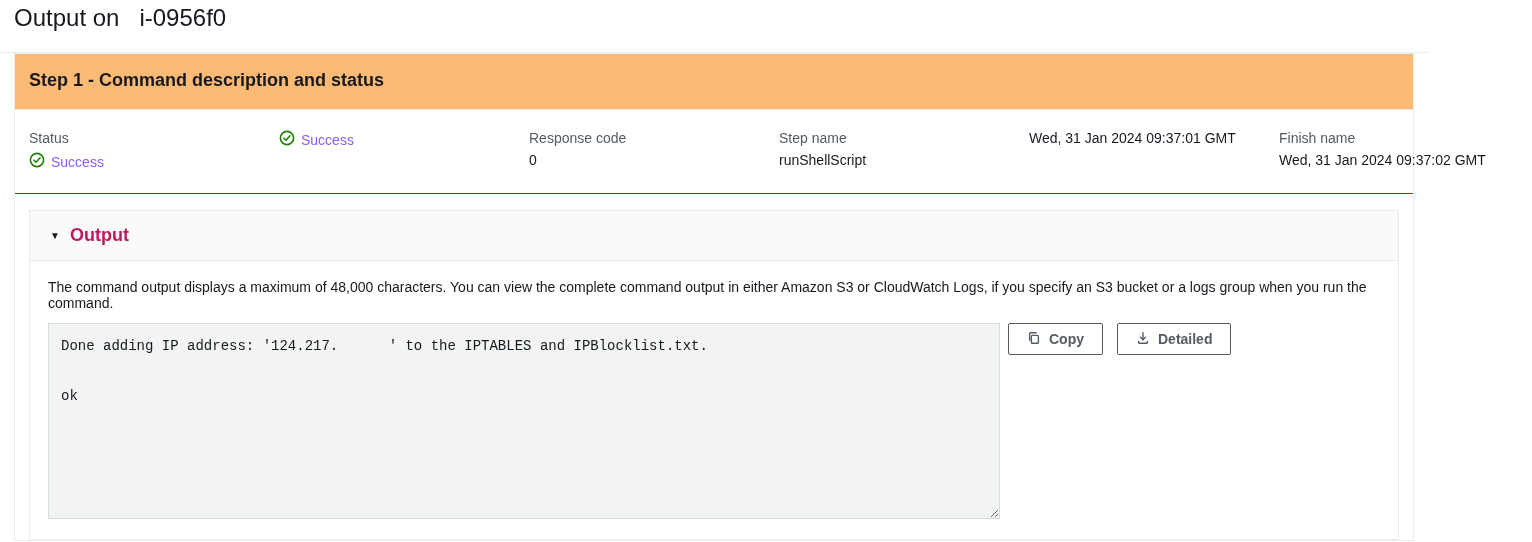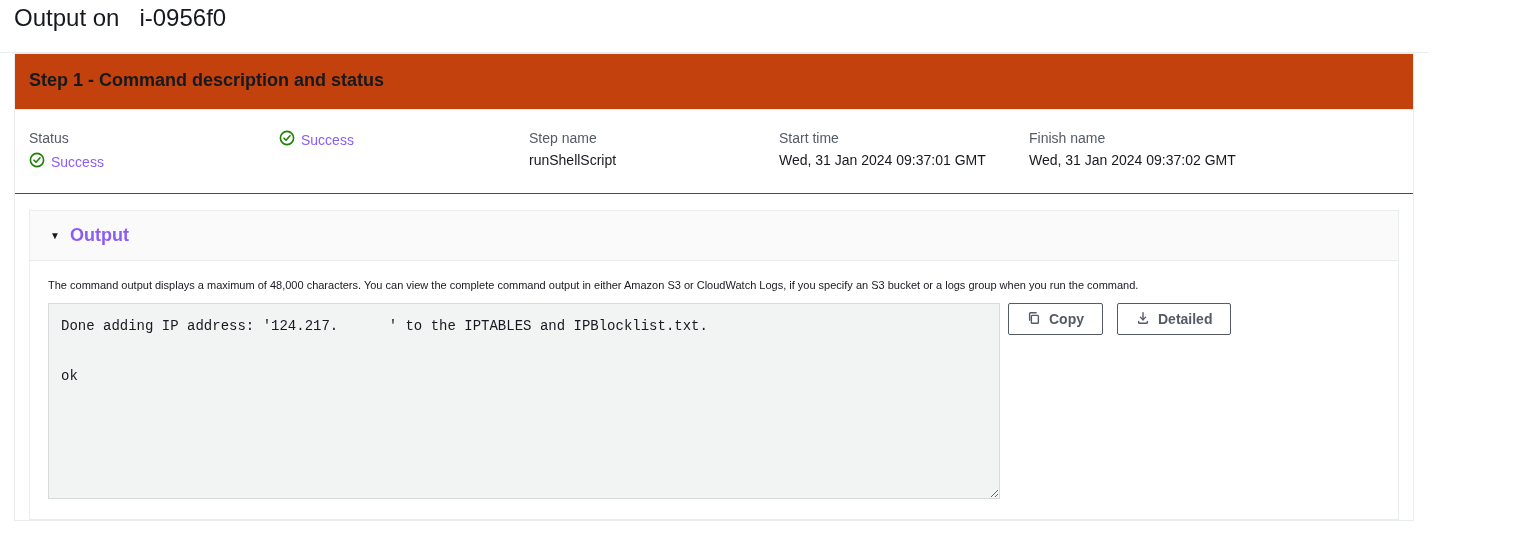--- a/index.html
+++ b/index.html
@@ -29,21 +29,21 @@
   }
   .page-title .instance {
     font-weight: 400;
   }
   .step-panel {
     margin: 0 14px 0 14px;
     border: 1px solid #eaeded;
   }
   .step-header {
     padding: 16px 14px 18px 14px;
-    background: #c2410c;
+    background: #fdba74;
     border-bottom: 1px solid #eaeded;
   }
   .step-title {
     font-size: 18px;
     font-weight: 700;
     margin: 0;
     color: #16191f;
   }
   .status-row {
     display: flex;
@@ -88,26 +88,26 @@
   }
   .output-header .caret {
     font-size: 10px;
     margin-right: 10px;
     color: #16191f;
   }
   .output-title {
     font-size: 18px;
     font-weight: 700;
     margin: 0;
-    color: #8b5cf6;
+    color: #be185d;
   }
   .output-desc {
     padding: 18px 18px 12px 18px;
     color: #16191f;
-    font-size: 11px;
+    font-size: 14px;
   }
   .output-body {
     display: flex;
     padding: 0 18px 20px 18px;
     gap: 8px;
     align-items: flex-start;
   }
   .output-textarea {
     flex: 1;
     height: 196px;
@@ -184,28 +184,31 @@
           <span>
             <svg viewBox="0 0 16 16" fill="none" stroke="#1d8102" stroke-width="1.6">
               <circle cx="8" cy="8" r="6.6"></circle>
               <path d="M5 8.2l2 2 4-4.4" stroke-linecap="round" stroke-linejoin="round"></path>
             </svg>
           </span>
           <span>Success</span>
         </div>
       </div>
 
+      <div class="status-col">
+        <div class="status-label">Response code</div>
+        <div class="status-value">0</div>
+      </div>
 
       <div class="status-col">
         <div class="status-label">Step name</div>
         <div class="status-value">runShellScript</div>
       </div>
 
       <div class="status-col">
-        <div class="status-label">Start time</div>
         <div class="status-value">Wed, 31 Jan 2024 09:37:01 GMT</div>
       </div>
 
       <div class="status-col">
         <div class="status-label">Finish name</div>
         <div class="status-value">Wed, 31 Jan 2024 09:37:02 GMT</div>
       </div>
 
     </div>
 

